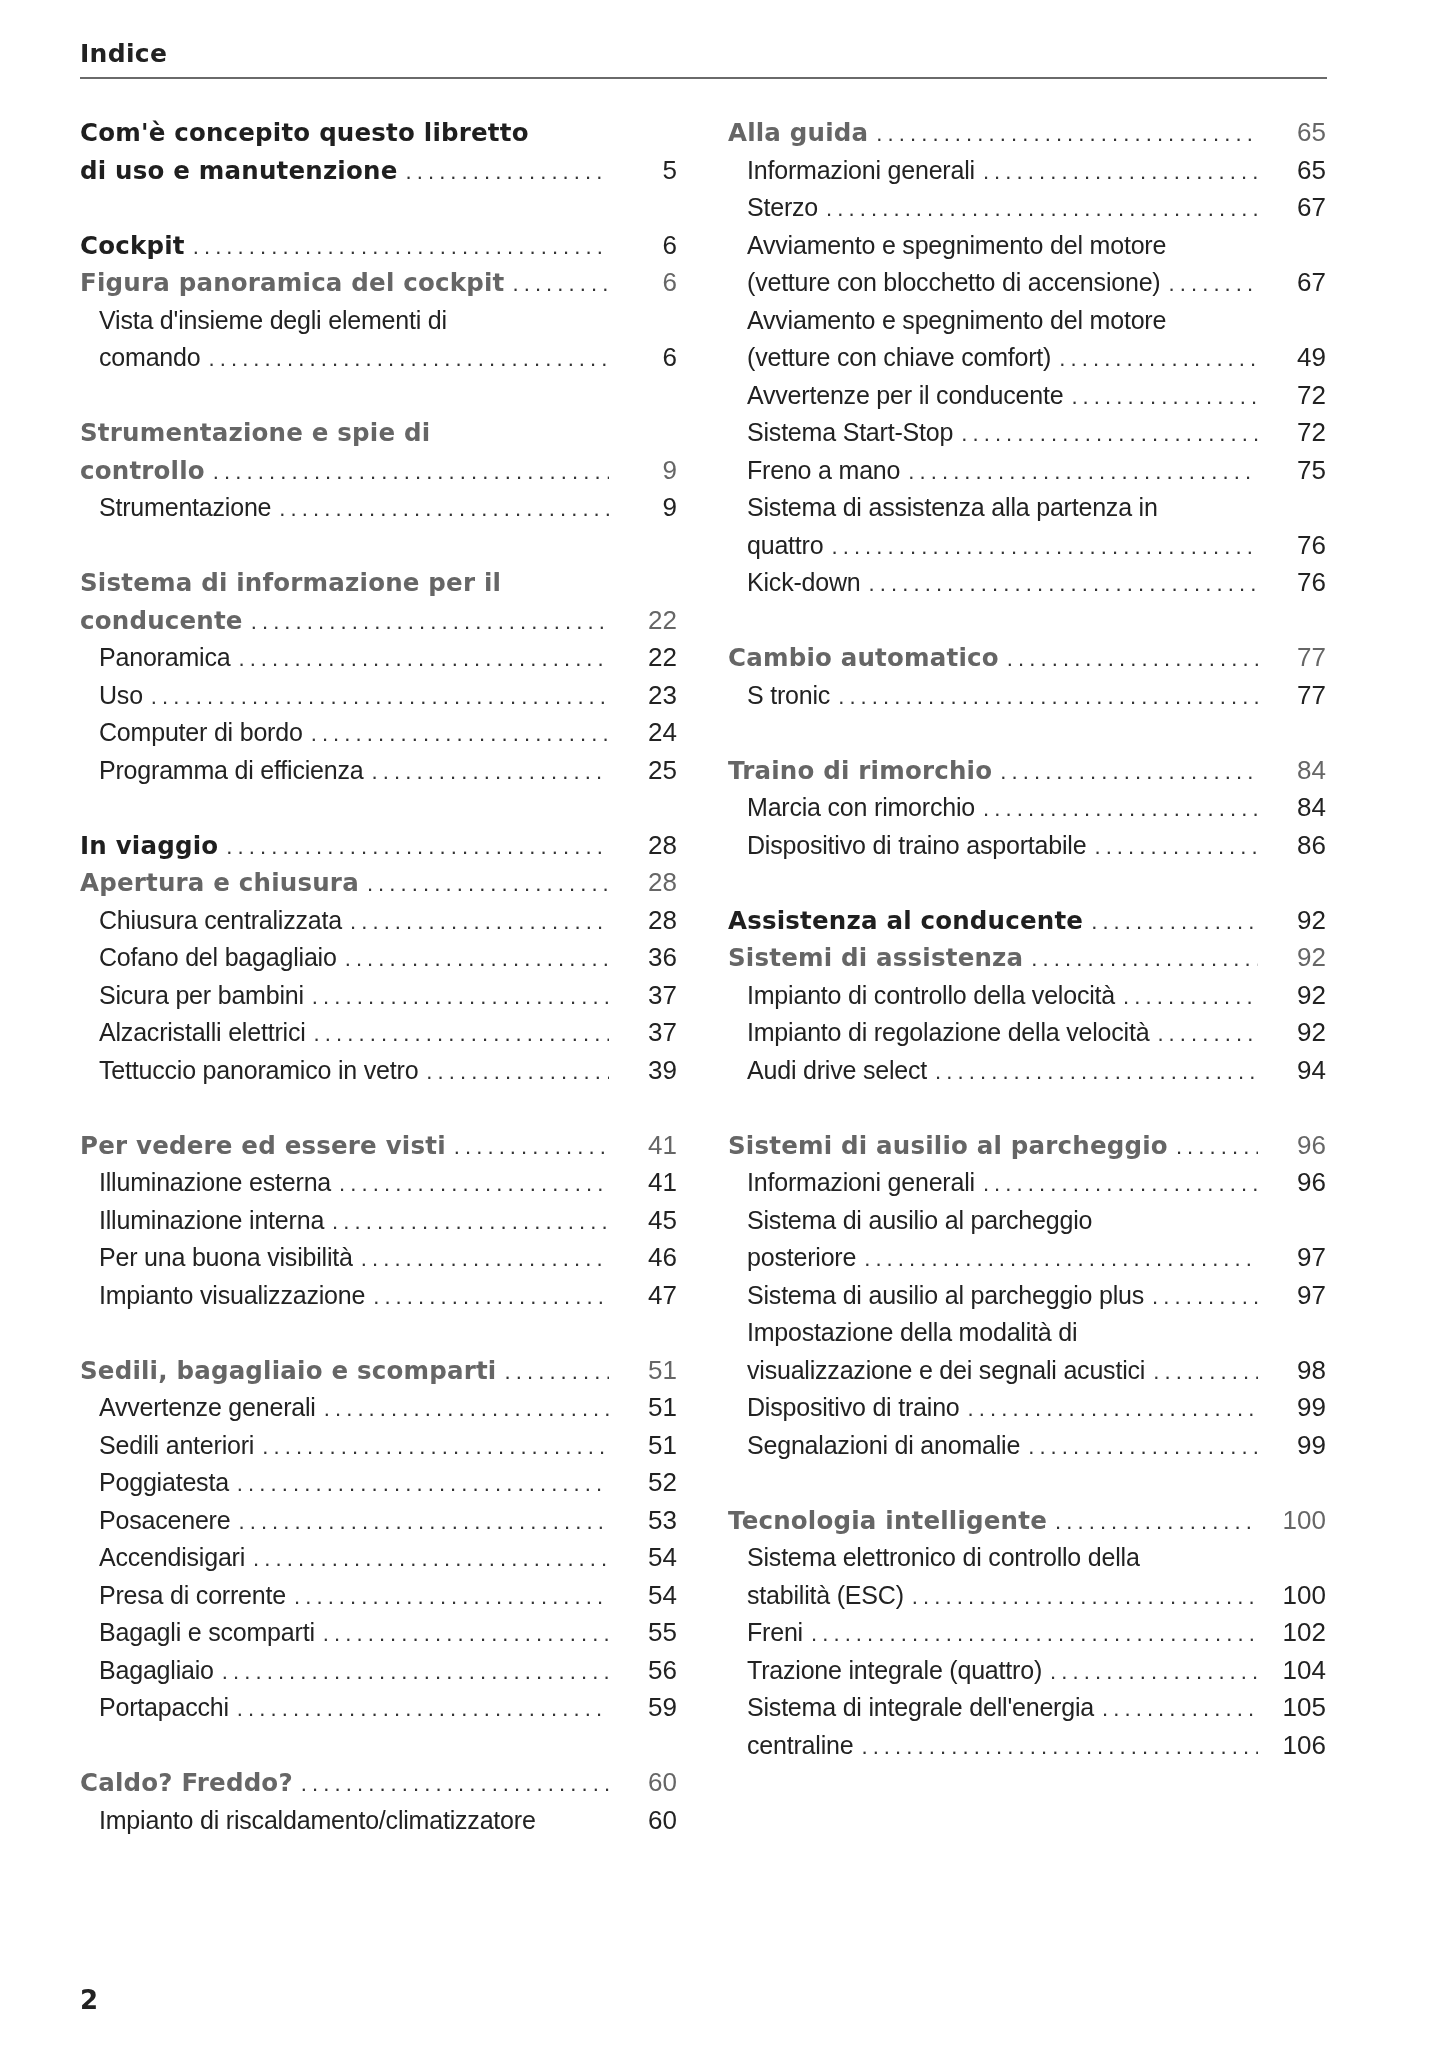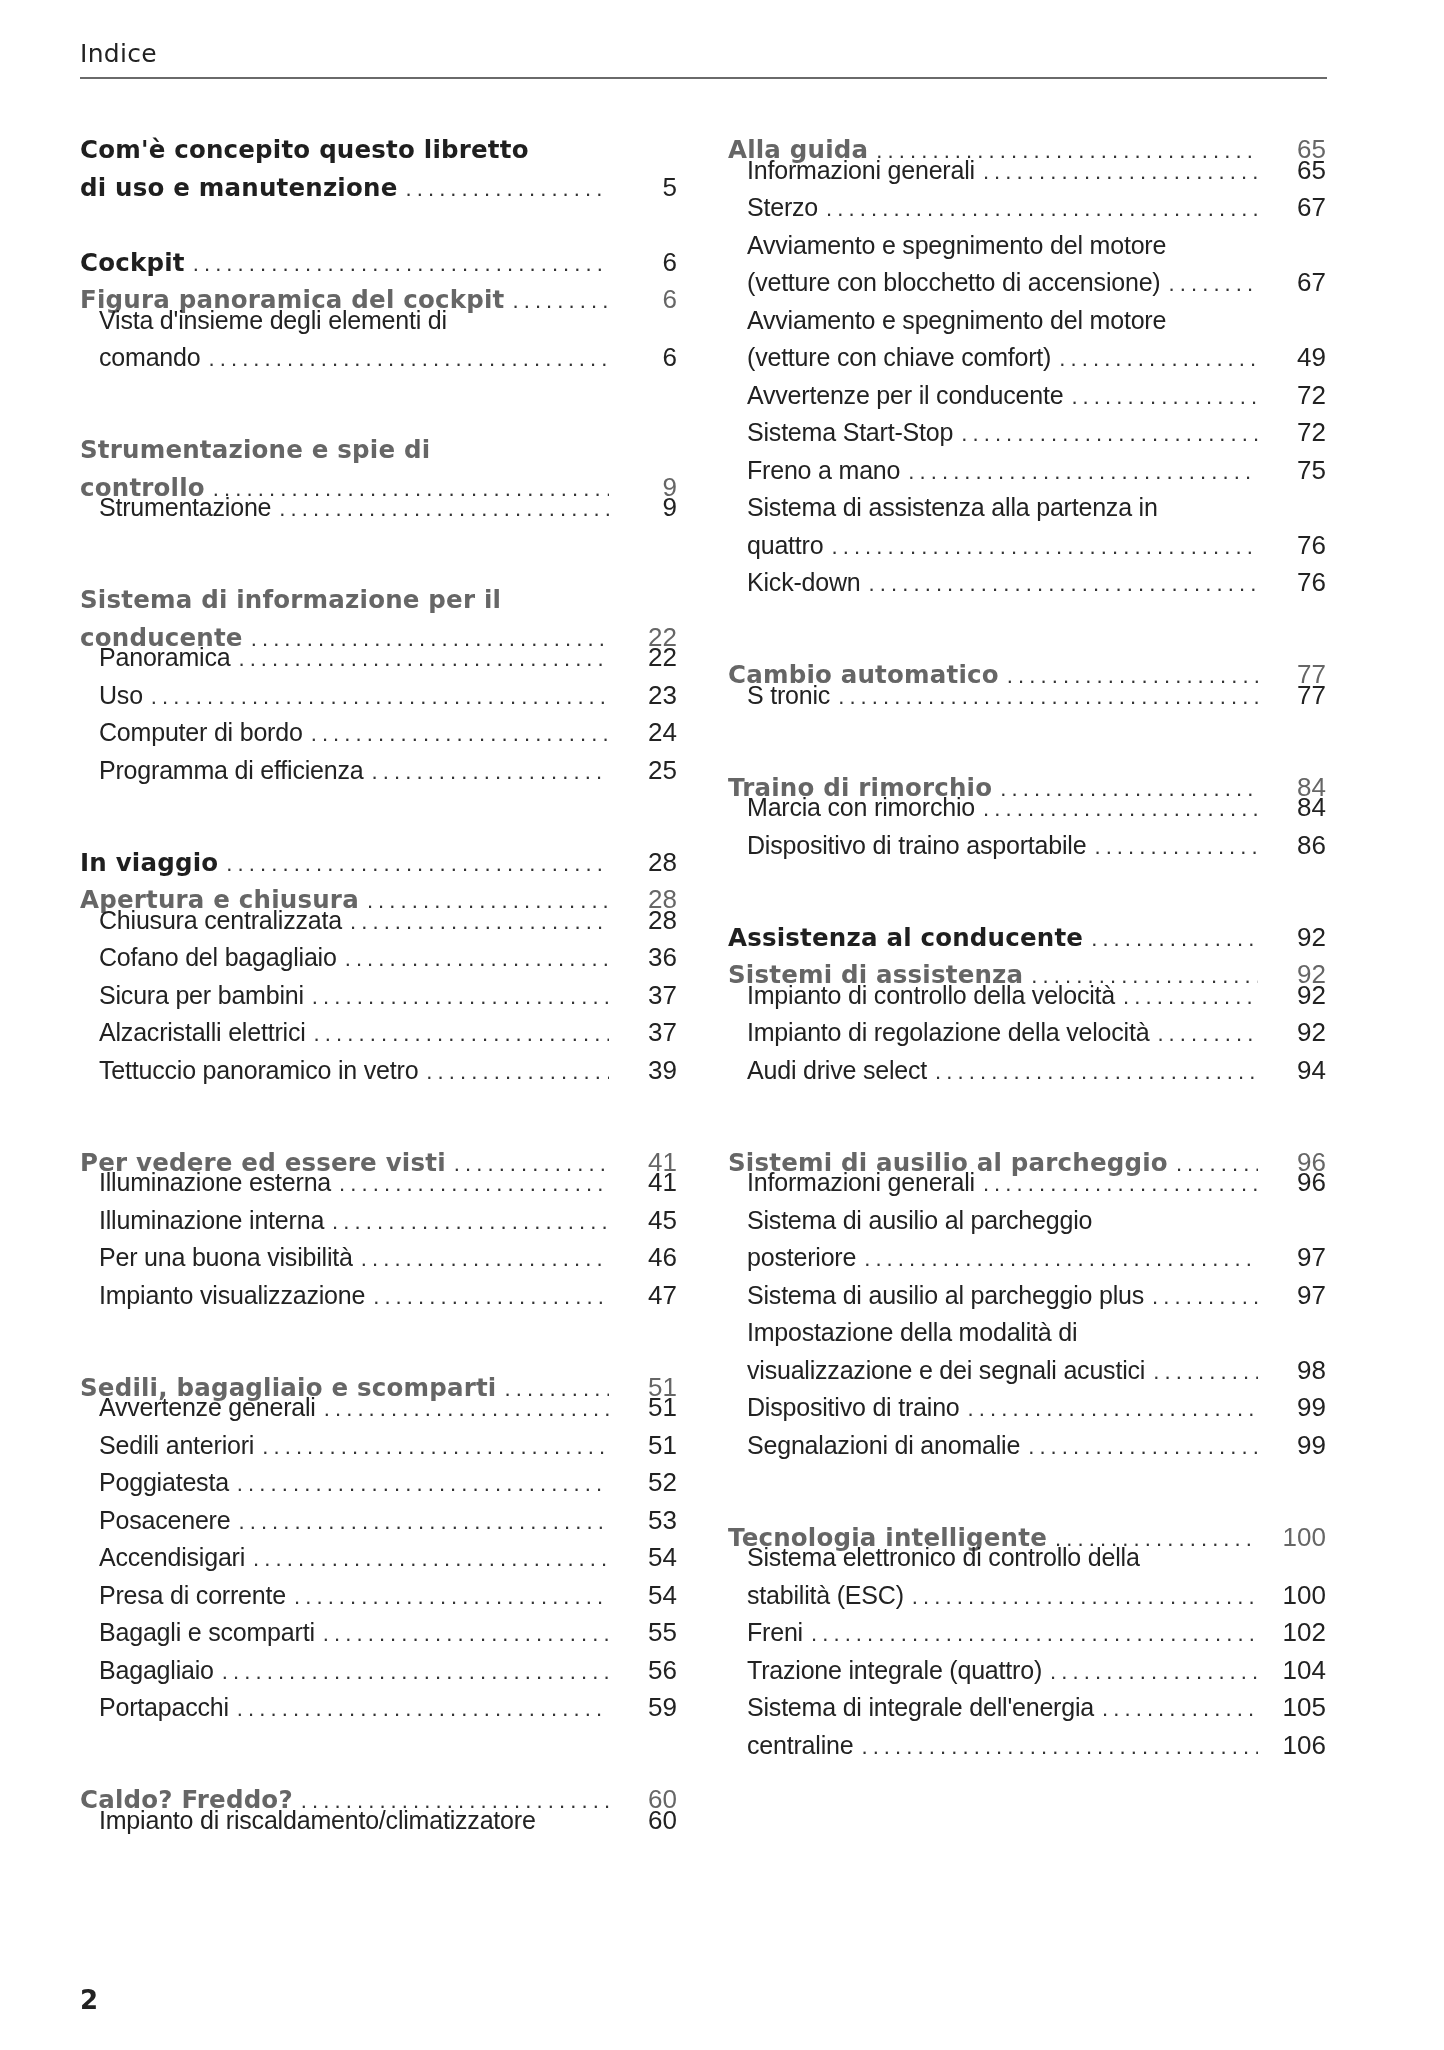--- a/index.html
+++ b/index.html
@@ -1,29 +1,29 @@
 <!DOCTYPE html>
 <html><head>
 <meta charset="utf-8">
 <style>
   html, body { margin:0; padding:0; background:#ffffff; }
   body { width:1444px; height:2050px; position:relative; overflow:hidden; font-family:"Liberation Sans", sans-serif; color:#222; }
   .page-header { position:absolute; left:80px; top:36px; width:1247px; }
-  .page-title { font-family:"DejaVu Sans", sans-serif; font-weight:normal; font-size:25px; color:#222; line-height:36px; letter-spacing:0.3px; }
+  .page-title { font-family:"DejaVu Sans", sans-serif; font-weight:bold; font-size:25px; color:#222; line-height:36px; letter-spacing:0.3px; }
   .page-rule { position:absolute; left:0; top:41px; width:1247px; height:2px; background:#6a6a6a; }
   .col { position:absolute; top:114px; }
   .col-left { left:80px; width:597px; }
   .col-right { left:728px; width:598px; }
   .row { height:37.5px; line-height:37.5px; display:flex; align-items:baseline; white-space:nowrap; position:relative; }
   .row.blank { height:37.5px; }
   .row .txt { flex:0 0 auto; }
   .row .leader { flex:1 1 auto; overflow:hidden; color:#333; margin:0 10px 0 8px; letter-spacing:6.1px; font-size:22px; font-family:"Liberation Sans", sans-serif; }
   .row .leader::before { content:". . . . . . . . . . . . . . . . . . . . . . . . . . . . . . . . . . . . . . . . . . . . . . . . . . . . . . . . . . . . . . . . . . . . . . . . . . . . . . . . . . . . . . . ."; letter-spacing:0; word-spacing:-1px; }
   .row .pg { flex:0 0 58px; text-align:right; font-size:26px; }
-  .row.h1 .txt, .row.h2 .txt { font-family:"DejaVu Sans", sans-serif; font-weight:bold; font-size:24.5px; letter-spacing:0.2px;margin-top:17px; }
+  .row.h1 .txt, .row.h2 .txt { font-family:"DejaVu Sans", sans-serif; font-weight:bold; font-size:24.5px; letter-spacing:0.2px; }
   .row.h1 { color:#1f1f1f; }
   .row.h2 { color:#666666; }
   .row.h2 .pg { color:#666666; }
   .row.h1 .pg { color:#222; }
   .row.item .txt { font-size:25px; padding-left:19px; letter-spacing:-0.2px; color:#222; }
   .row.item .pg { color:#222; }
   .row .leader.none { visibility:hidden; }
   .footer-page { position:absolute; left:80px; top:1985px; font-family:"DejaVu Sans", sans-serif; font-weight:bold; font-size:26px; color:#222; }
 </style>
 </head>

